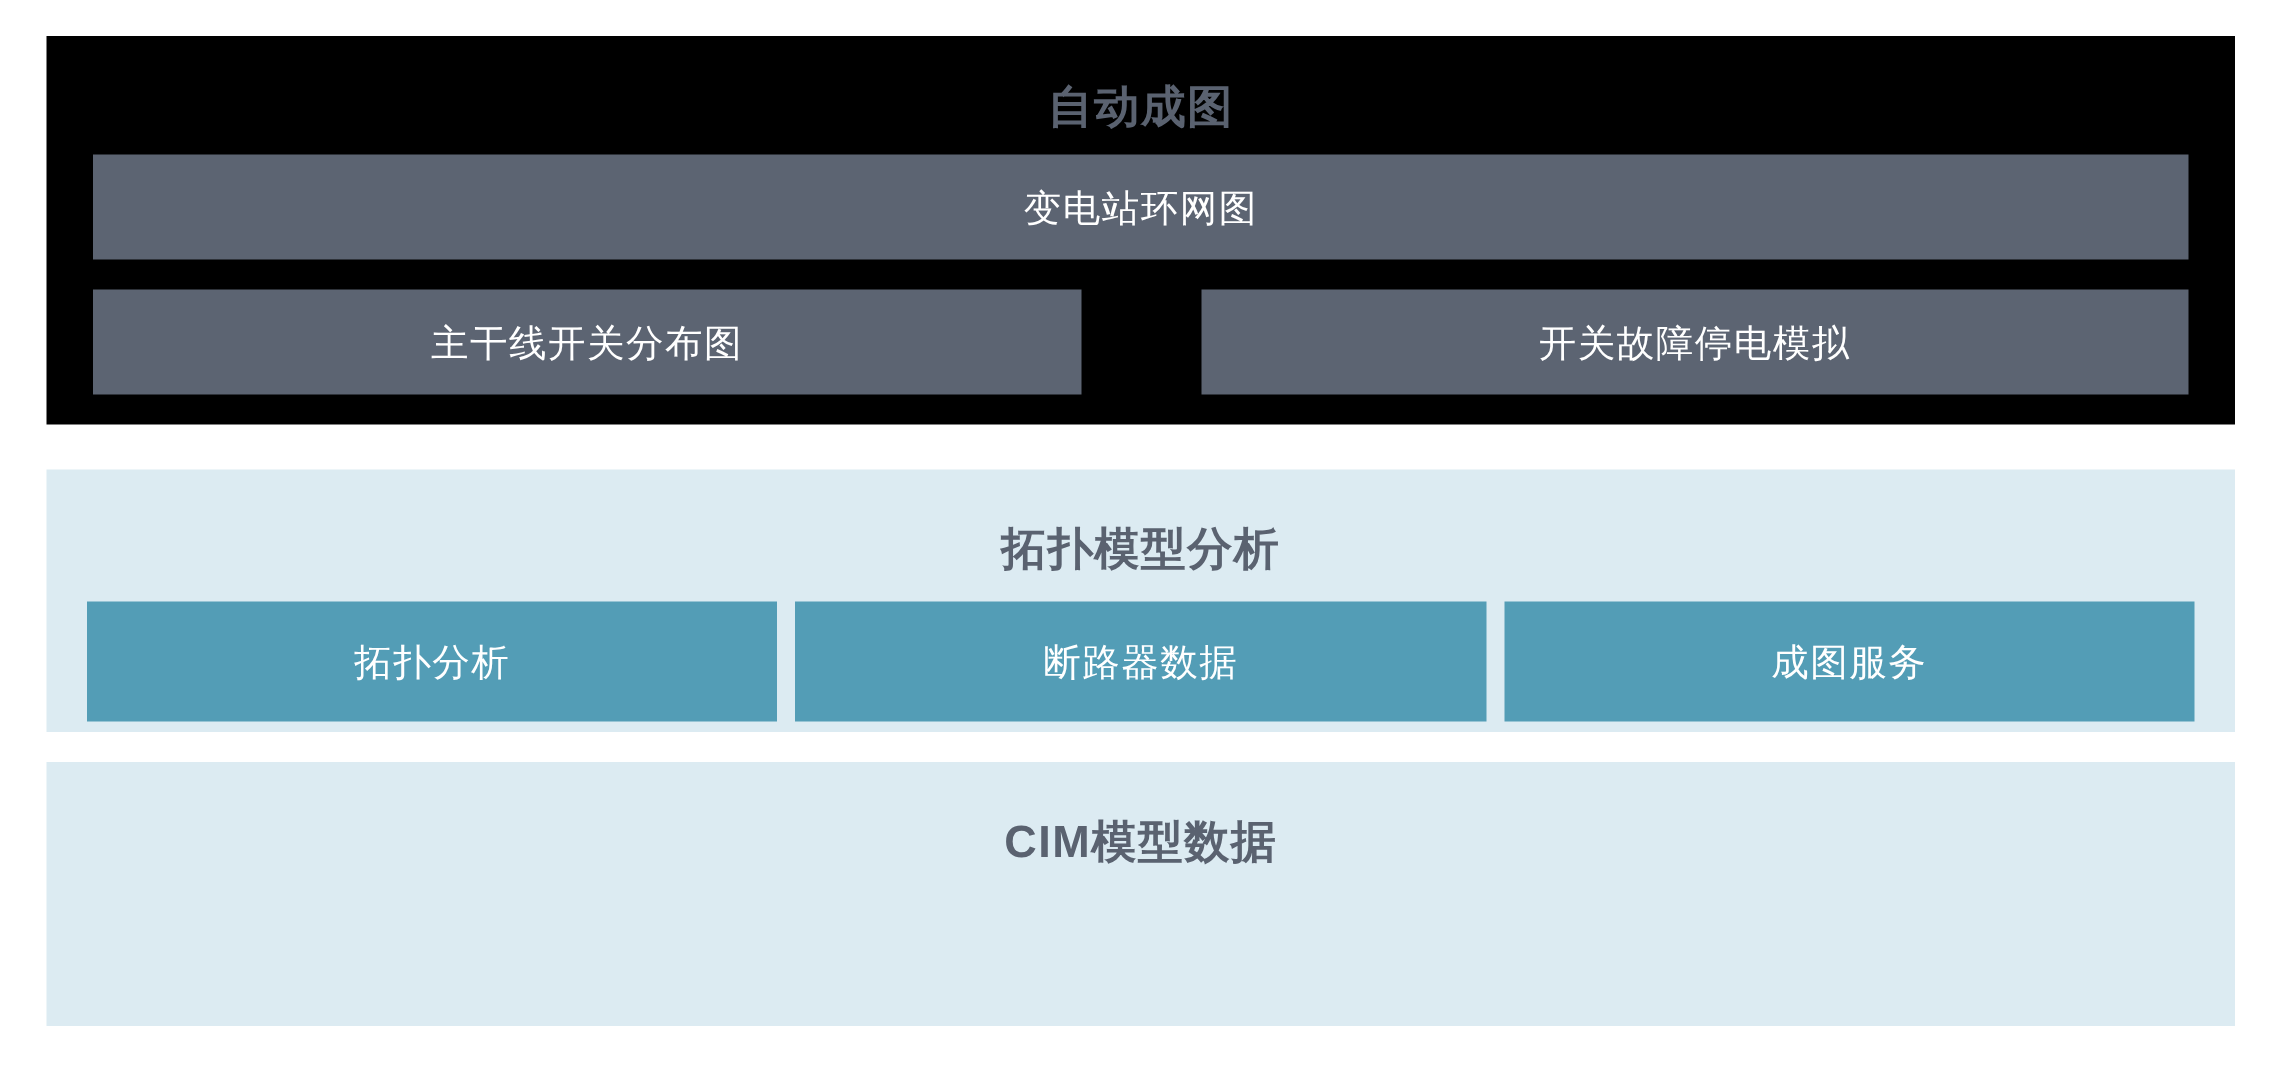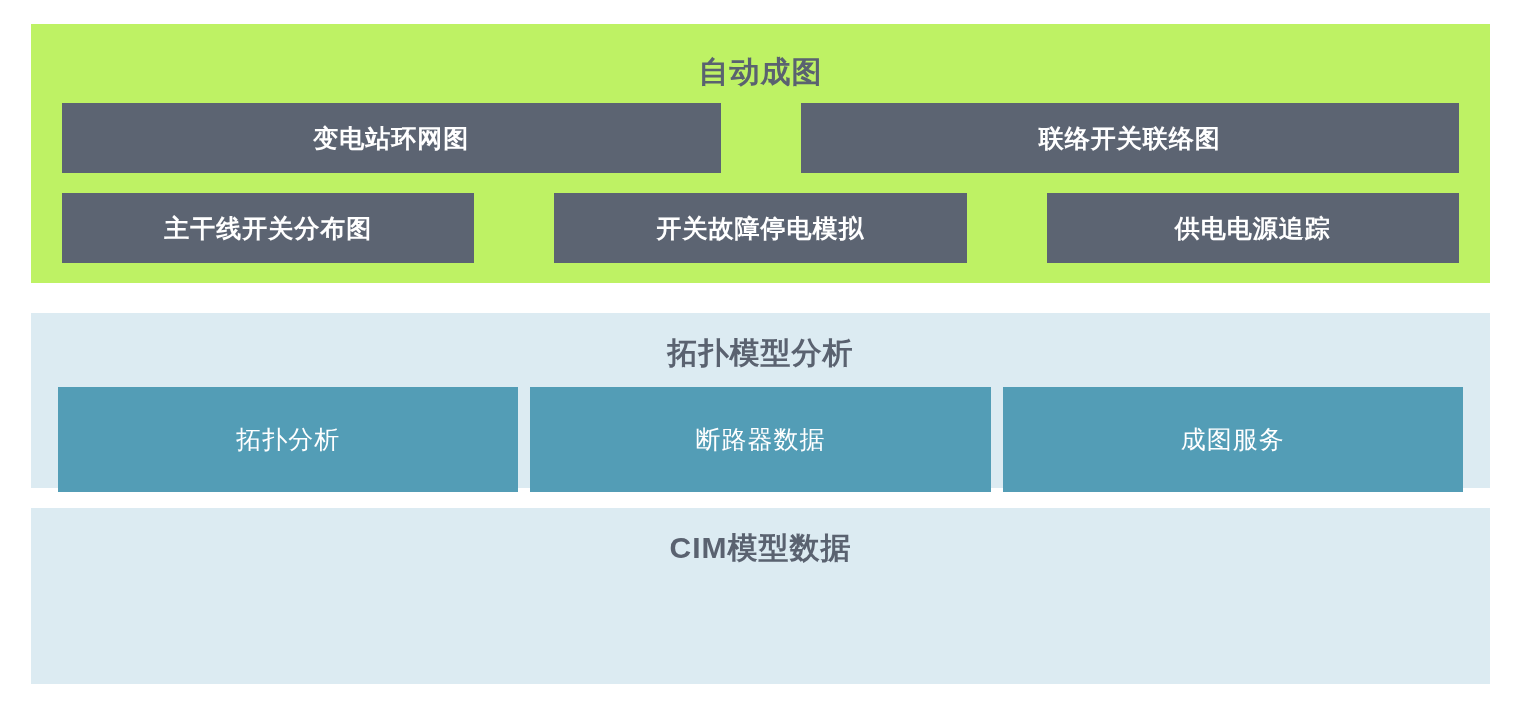--- a/index.html
+++ b/index.html
@@ -6,34 +6,34 @@
   html,body { background:#ffffff; }
   body {
     width:1530px; height:715px;
     font-family:"Liberation Sans","DejaVu Sans",sans-serif;
     overflow:hidden;
   }
   .layer {
     margin-left:31px;
     width:1459px;
   }
-  .layer-1 { margin-top:24px; height:259px; background:#bef264; }
+  .layer-1 { margin-top:24px; height:259px; background:#000000; }
   .layer-2 { margin-top:30px; height:175px; background:#dcebf2; }
   .layer-3 { margin-top:20px; height:176px; background:#dcebf2; }
 
   .layer-title {
     padding-top:30px;
     text-align:center;
     font-size:30px;
     line-height:36px;
     font-weight:700;
     color:#5a6270;
     letter-spacing:1px;
   }
-  .layer-2 .layer-title, .layer-3 .layer-title { padding-top:22px; }
+  .layer-2 .layer-title, .layer-3 .layer-title { padding-top:36px; }
 
   .btn-row {
     display:flex;
   }
   .layer-1 .btn-row {
     gap:80px;
     margin:13px 31px 0 31px;
   }
   .layer-1 .btn-row + .btn-row { margin-top:20px;text-align:center; }
   .layer-2 .btn-row, .layer-3 .btn-row {
@@ -47,46 +47,44 @@
     align-items:center;
     justify-content:center;
     color:#ffffff;
     font-size:25px;
     cursor:pointer;
     letter-spacing:1px;
   }
   .layer-1 .module {
     height:70px;
     background:#5c6472;
-    font-weight:700;
+    font-weight:400;
   }
   .layer-2 .module {
-    height:105px;
+    height:80px;
     background:#539db6;
     font-weight:400;
   }
   .layer-3 .module {
     height:83px;
     background:#476d99;
     font-weight:400;
   }
 </style>
 </head>
 <body>
 
 <div class="layer layer-1">
   <div class="layer-title">自动成图</div>
   <div class="btn-row">
     <div class="module">变电站环网图</div>
-    <div class="module">联络开关联络图</div>
   </div>
   <div class="btn-row">
     <div class="module">主干线开关分布图</div>
     <div class="module">开关故障停电模拟</div>
-    <div class="module">供电电源追踪</div>
   </div>
 </div>
 
 <div class="layer layer-2">
   <div class="layer-title">拓扑模型分析</div>
   <div class="btn-row">
     <div class="module">拓扑分析</div>
     <div class="module">断路器数据</div>
     <div class="module">成图服务</div>
   </div>

